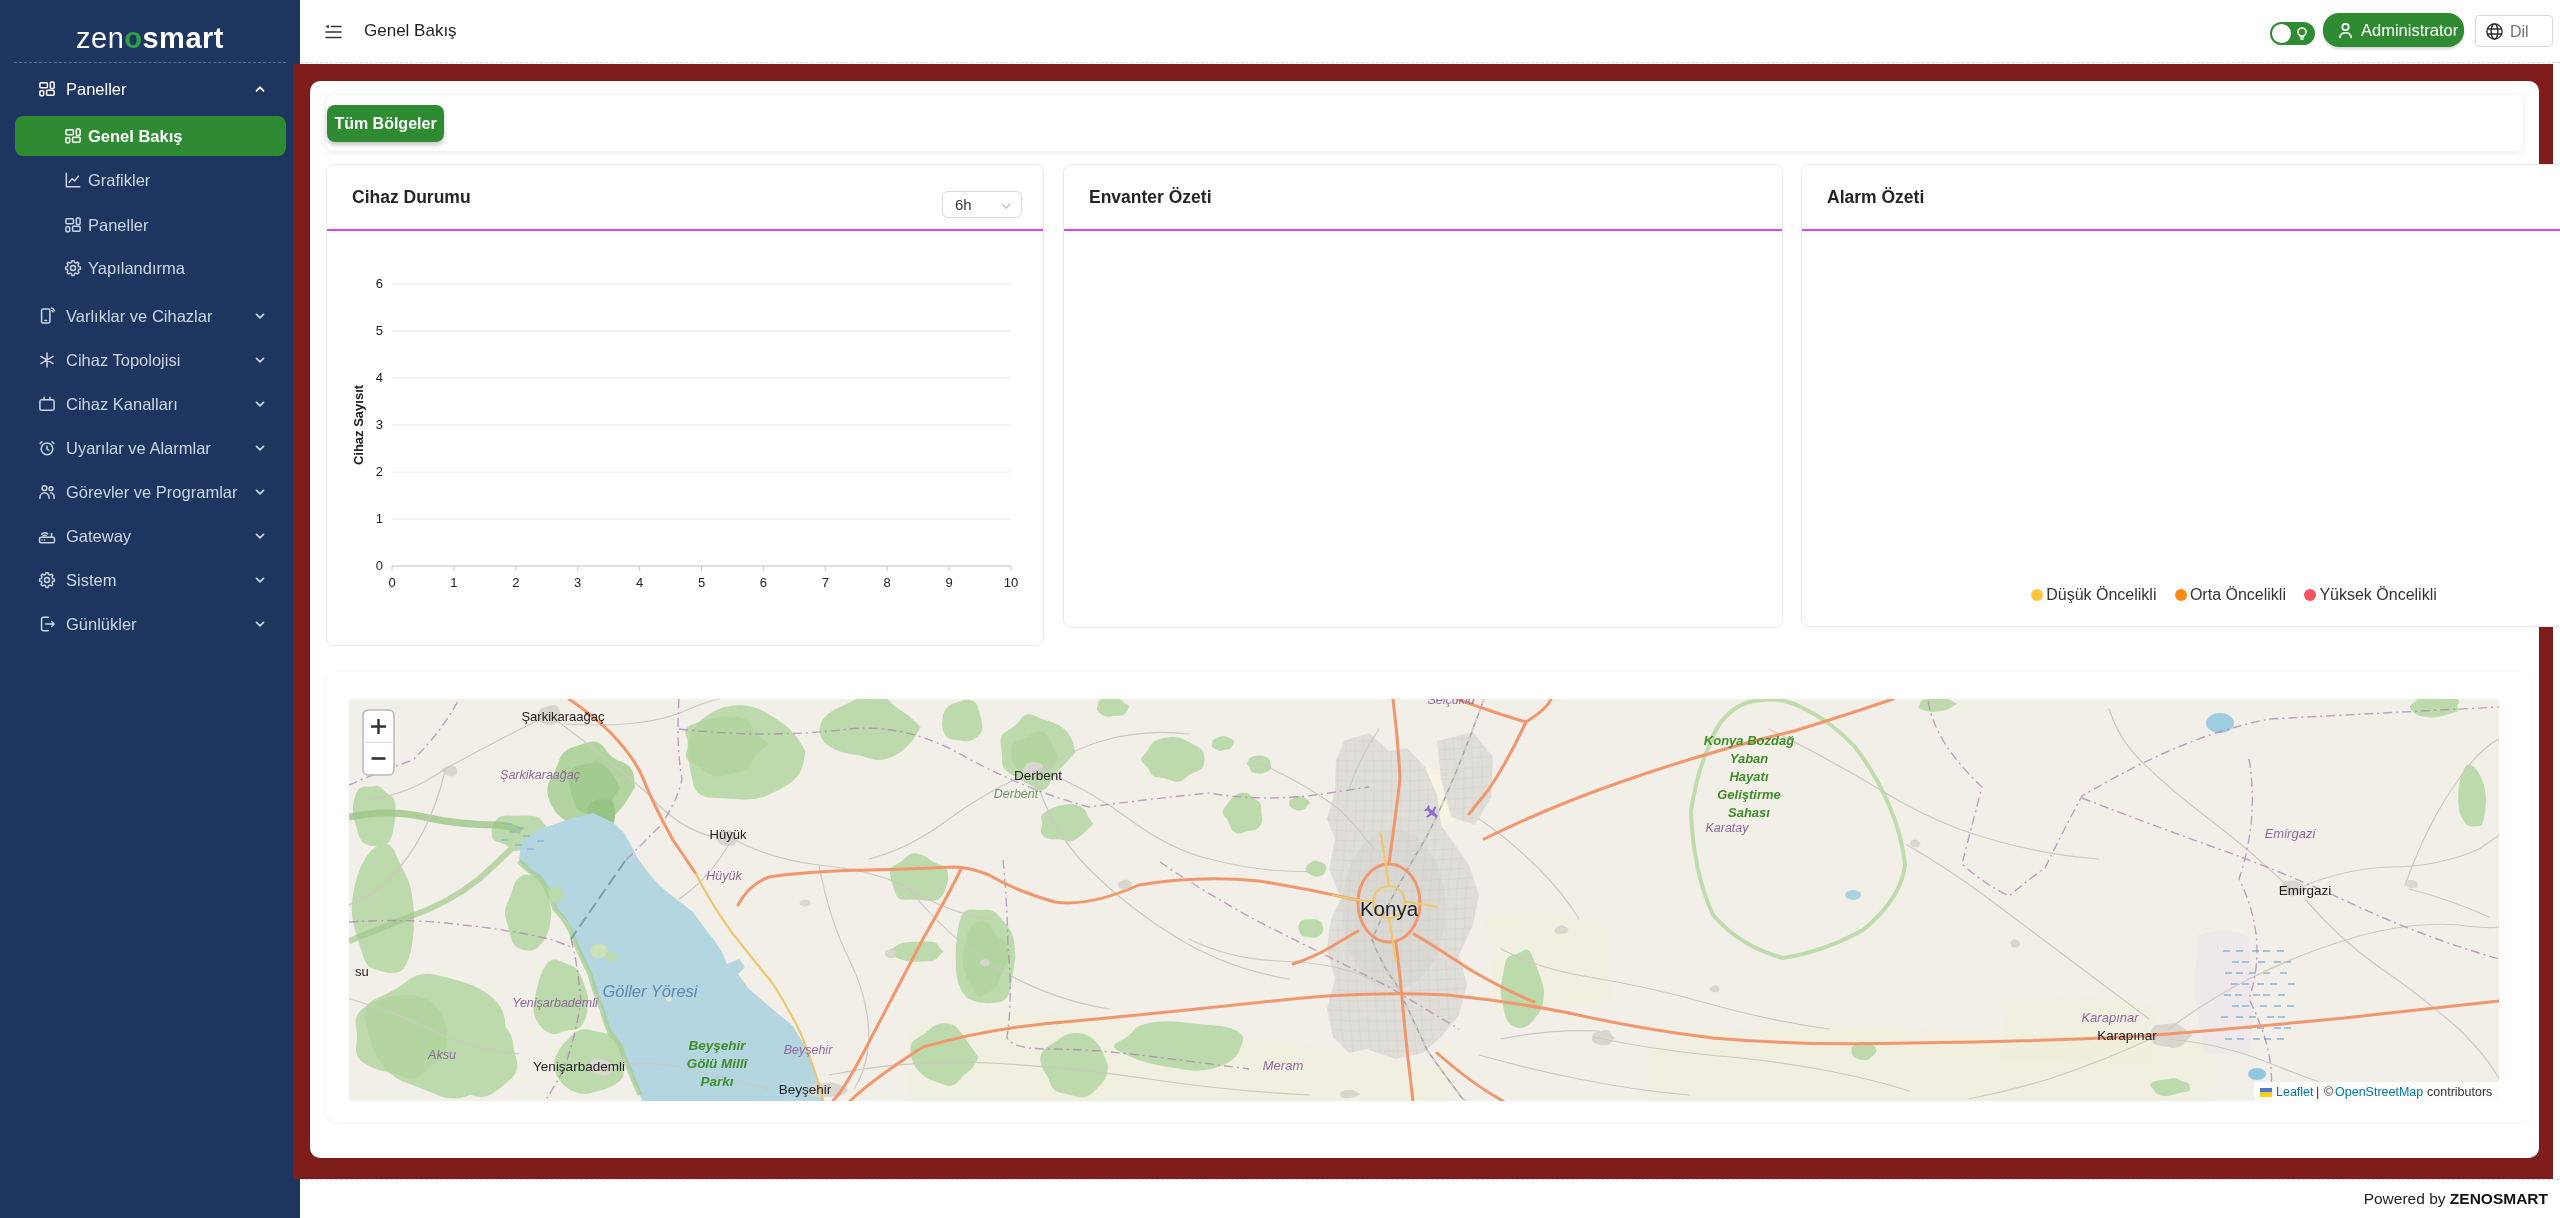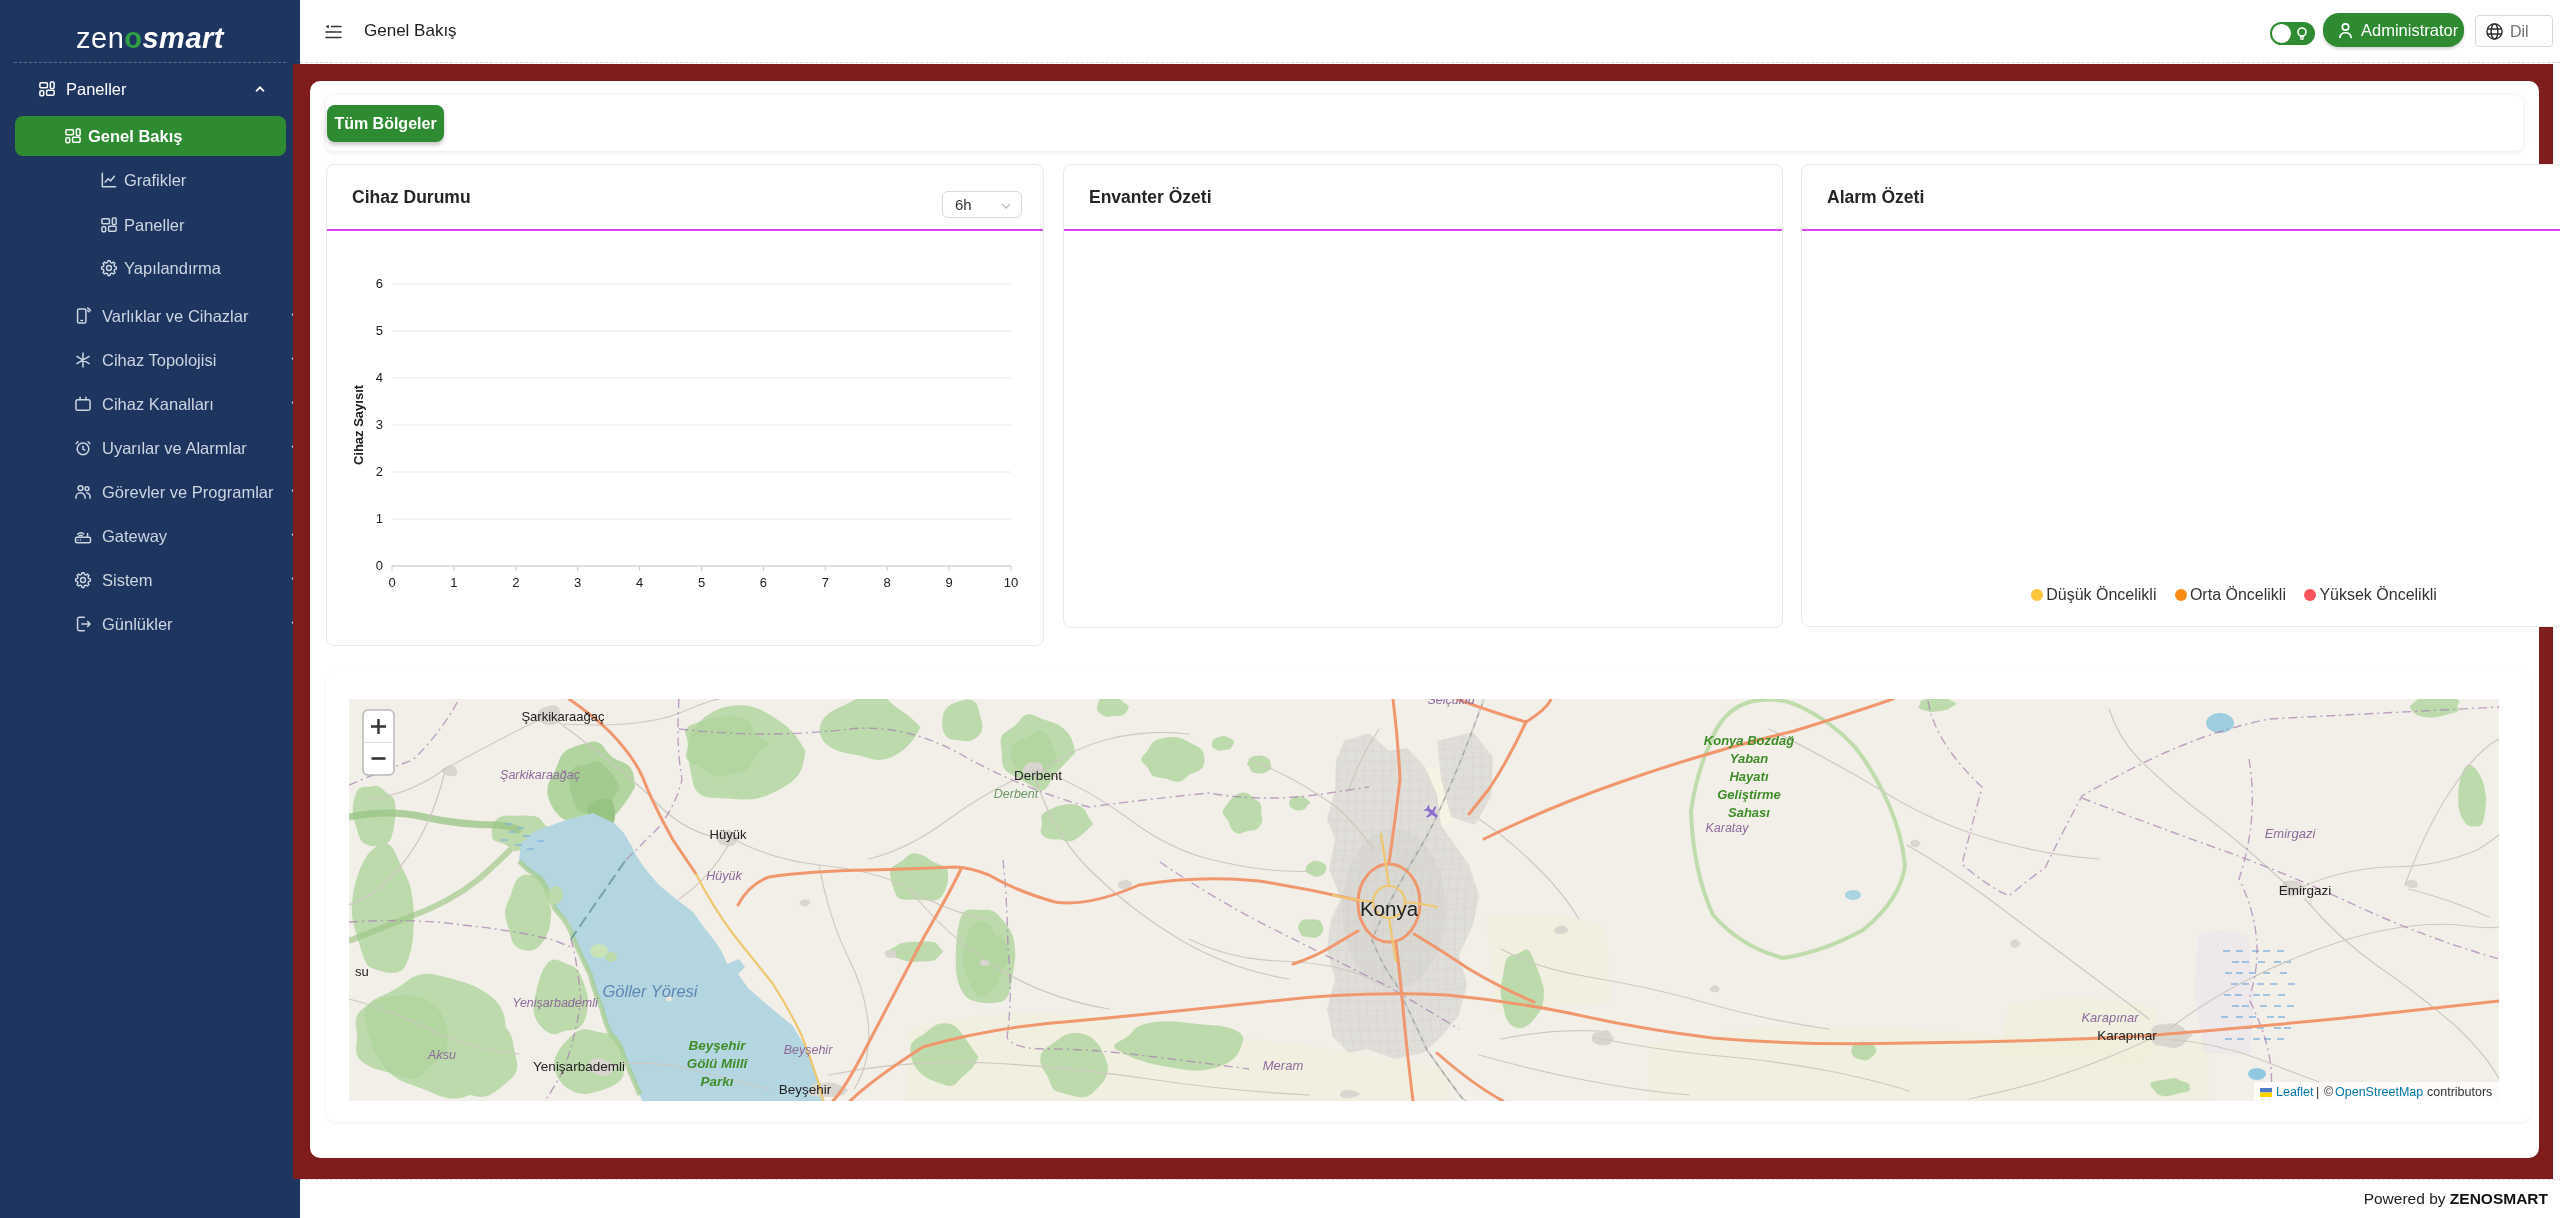--- a/index.html
+++ b/index.html
@@ -3,29 +3,29 @@
 <meta charset="utf-8">
 <style>
 * { margin:0; padding:0; box-sizing:border-box; }
 html,body { width:2560px; height:1218px; font-family:"Liberation Sans",sans-serif; background:#fff; }
 #app { position:relative; width:2560px; height:1218px; overflow:hidden; }
 .abs { position:absolute; }
 
 #sidebar { left:0; top:0; width:300px; height:1218px; background:#1e355f; }
 #logo { position:absolute; left:0; top:22px; width:300px; text-align:center; font-size:29px; color:#fff; letter-spacing:0.5px; }
 #logo .o { color:#2fa043; font-weight:700; }
-#logo .b { font-weight:700;font-style:italic; }
+#logo .b { font-weight:700; }
 #sep { position:absolute; left:14px; right:14px; top:62px; border-top:1px dashed rgba(255,255,255,0.28); }
 .mi { position:absolute; left:0; width:300px; height:40px; color:#fff; }
 .mi .ic { position:absolute; left:37px; top:50%; transform:translateY(-50%); width:20px; height:20px; }
 .mi .tx { position:absolute; left:66px; top:50%; transform:translateY(-50%); font-size:16.5px; font-weight:500; white-space:nowrap; }
 .mi .ch { position:absolute; right:34px; top:50%; transform:translateY(-50%); width:12px; height:12px; }
 .mi.sub .ic { left:63px; }
 .mi.sub .tx { left:88px; font-weight:400; }
-.dim { color:#ccd5e2;margin-left:36px; }
+.dim { color:#ccd5e2; }
 #active { position:absolute; left:15px; top:116px; width:271px; height:40px; background:#2e8b31; border-radius:8px; }
 svg.sic { display:block; width:100%; height:100%; }
 
 #header { left:300px; top:0; width:2260px; height:63px; background:#fff; border-bottom:1px dashed #d9d9d9; }
 #burger { position:absolute; left:24px; top:23px; width:18px; height:18px; }
 #ptitle { position:absolute; left:64px; top:21px; font-size:17px; color:#1f1f1f; }
 #toggle { position:absolute; left:1970px; top:22px; width:45px; height:23px; border-radius:12px; background:#2e8b31; }
 #toggle .knob { position:absolute; left:2px; top:2px; width:19px; height:19px; border-radius:50%; background:#fff; }
 #adminbtn { position:absolute; left:2023px; top:13px; width:141px; height:34px; background:#2e8b31; border-radius:16px; color:#fff; box-shadow:0 2px 3px rgba(0,0,0,0.18); }
 #adminbtn span { position:absolute; left:38px; top:8px; font-size:16.5px; font-weight:500; }

